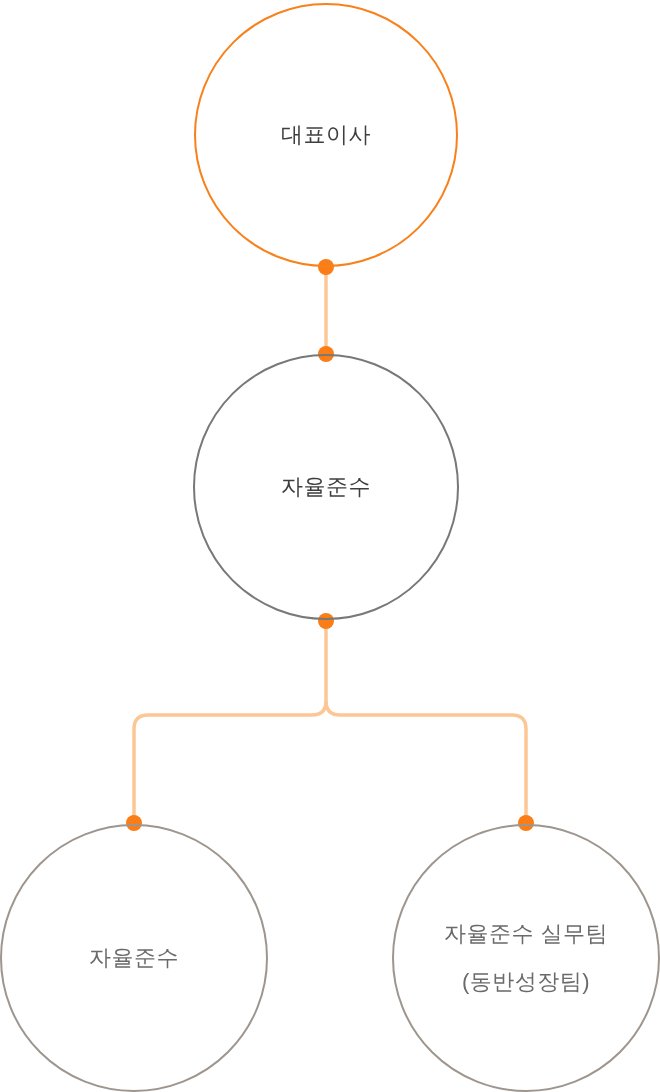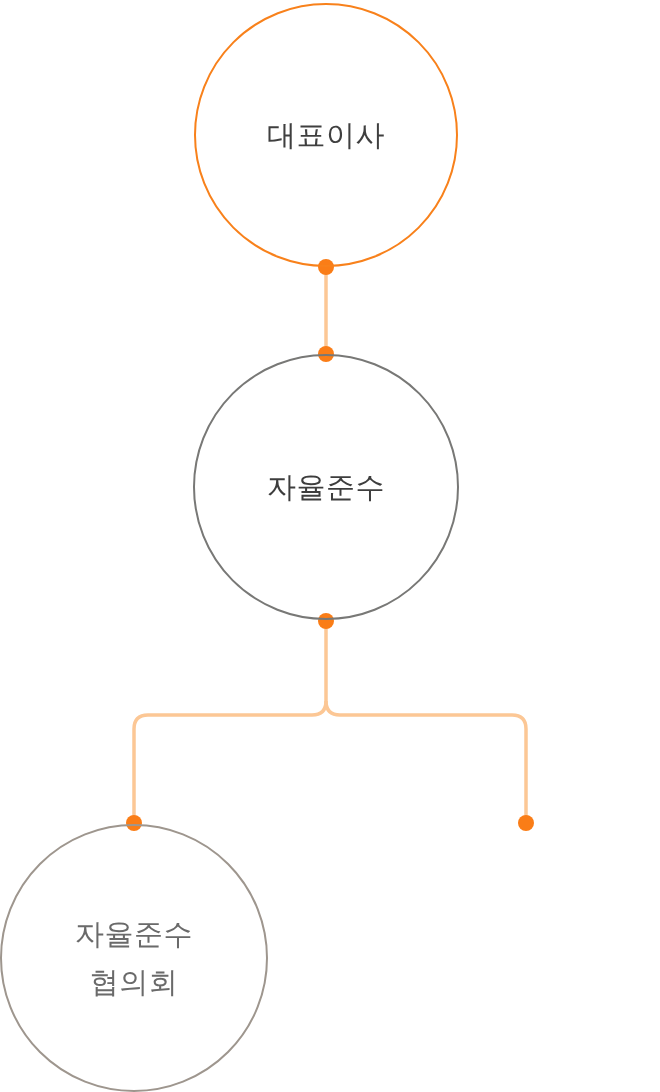--- a/index.html
+++ b/index.html
@@ -28,21 +28,21 @@
     box-sizing: border-box;
     background: #ffffff00;
     display: flex;
     flex-direction: column;
     align-items: center;
     justify-content: center;
     text-align: center;
   }
   .node .line {
     display: block;
-    font-size: 29px;
+    font-size: 22px;
     line-height: 48px;
     letter-spacing: 0.5px;
     white-space: nowrap;
   }
   .node-ceo {
     left: 194px; top: 3px;
     width: 264px; height: 264px;
     border: 2px solid #f8811b;
     color: #3f3f3f;
   }
@@ -88,17 +88,20 @@
   <div class="node node-ceo">
     <span class="line">대표이사</span>
   </div>
 
   <div class="node node-manager">
     <span class="line">자율준수</span>
   </div>
 
   <div class="node node-council">
     <span class="line">자율준수</span>
-    <span class="line">협의회</span>
   </div>
 
+  <div class="node node-team">
+    <span class="line">자율준수 실무팀</span>
+    <span class="line">(동반성장팀)</span>
+  </div>
 
 </div>
 
 </body></html>

